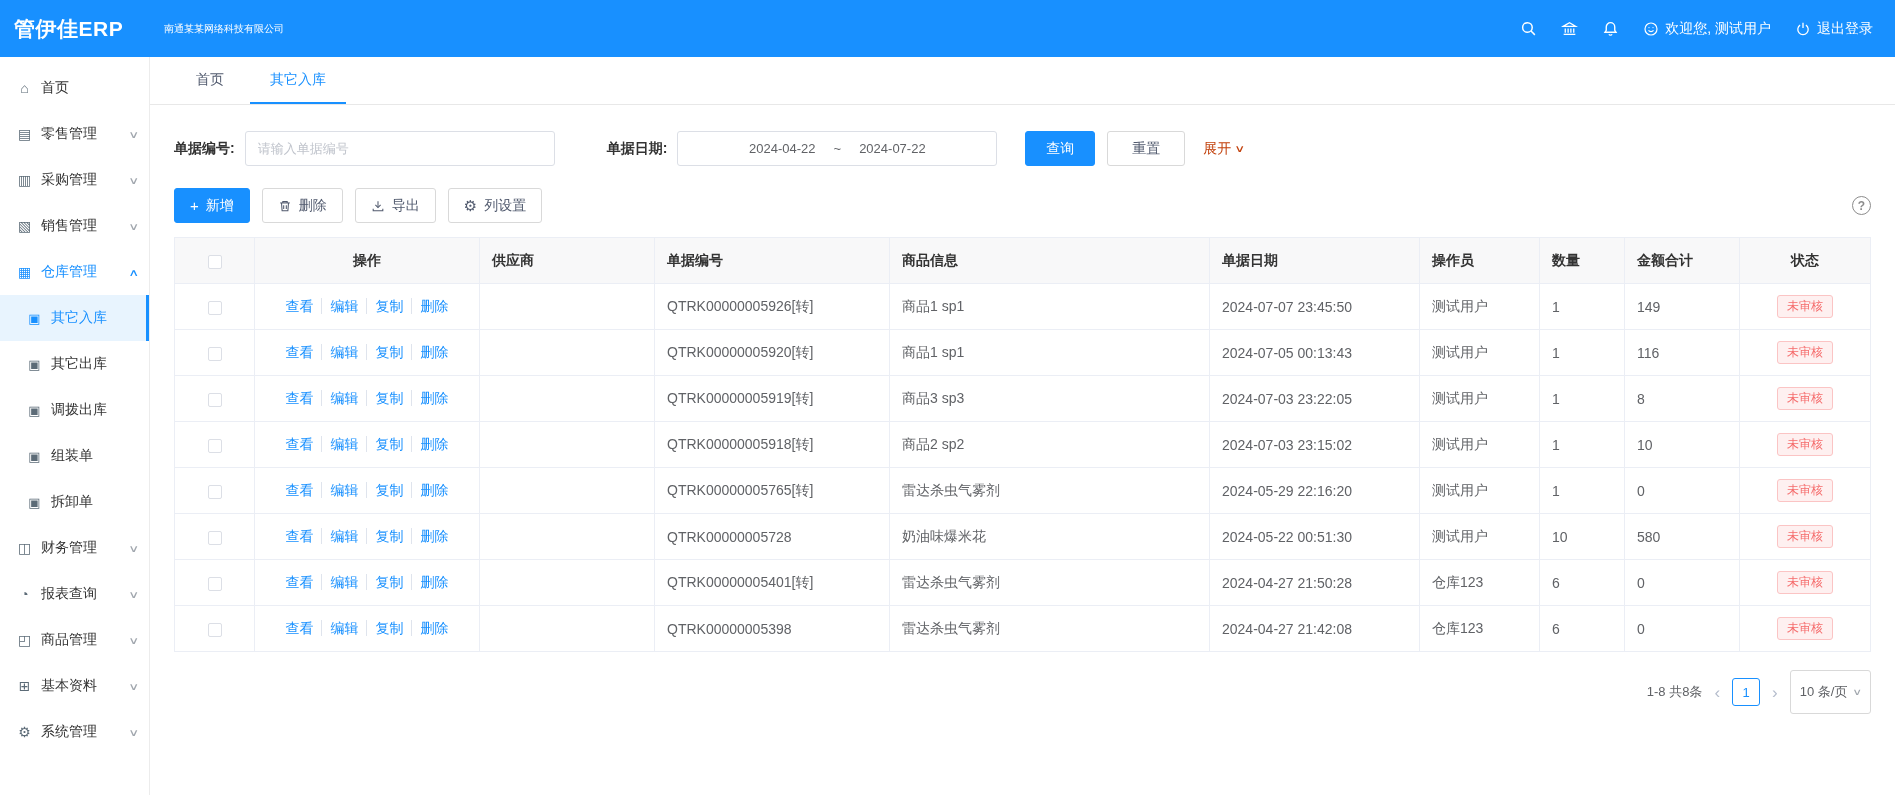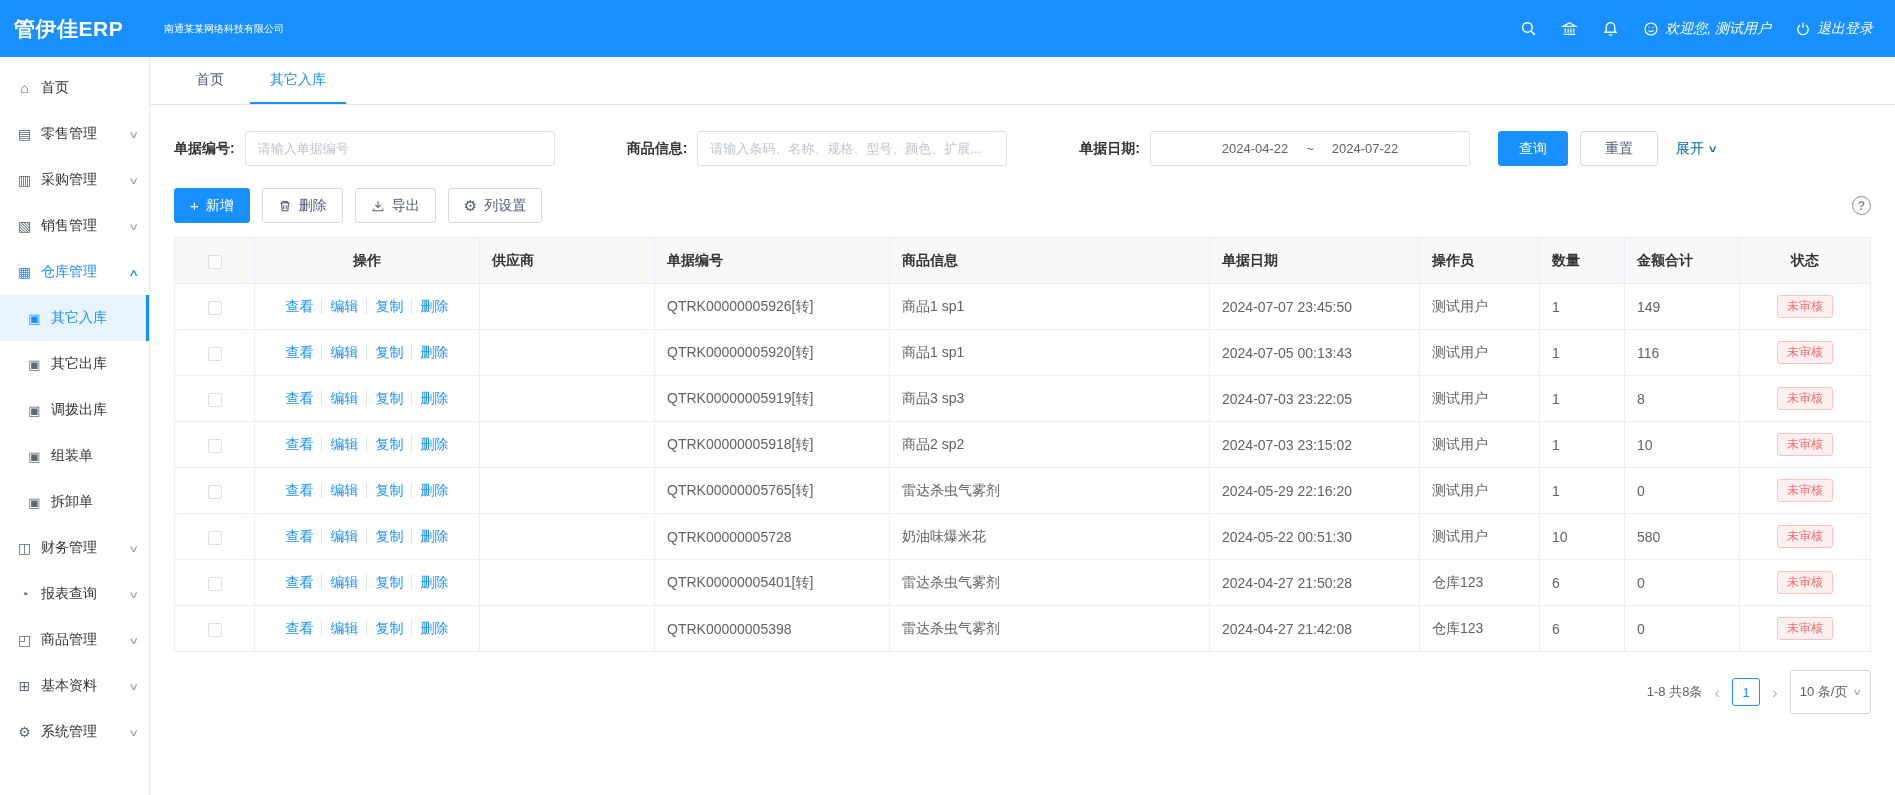--- a/index.html
+++ b/index.html
@@ -31,21 +31,20 @@
     white-space: nowrap;
   }
   .company { font-size: 10px; margin-left: 14px; white-space: nowrap; }
   .topbar-right {
     margin-left: auto;
     display: flex;
     align-items: center;
     gap: 24px;
     padding-right: 22px;
     font-size: 14px;
-    font-style: italic;
   }
   .tb-icon { display: flex; align-items: center; cursor: pointer; color: #fff; }
   .tb-icon svg { width: 17px; height: 17px; display: block; }
   .tb-user, .tb-logout { display: flex; align-items: center; gap: 6px; cursor: pointer; white-space: nowrap; }
   .tb-user svg, .tb-logout svg { width: 16px; height: 16px; display: block; }
 
   
   .main { display: flex; height: 747px; }
 
   
@@ -107,21 +106,21 @@
     border-bottom: 2px solid transparent;
   }
   .tab.active { color: #1890ff; border-bottom-color: #1890ff; }
 
   
   .filter-row {
     display: flex;
     align-items: center;
     padding: 26px 24px 10px 24px;
   }
-  .filter-group { display: flex; align-items: center; margin-right: 72px; }
+  .filter-group { display: flex; align-items: center; margin-right: 52px; }
   .filter-label { font-weight: bold; font-size: 14px; color: #333; margin-right: 10px; white-space: nowrap; }
   .filter-input {
     width: 310px; height: 35px;
     border: 1px solid #dcdfe6;
     border-radius: 3px;
     padding: 0 12px;
     font-size: 13px;
     color: #333;
     outline: none;
     font-family: inherit;
@@ -140,21 +139,21 @@
     cursor: pointer;
   }
   .btn {
     height: 35px;
     border-radius: 3px;
     font-size: 14px;
   }
   .btn-primary { background: #1890ff; border: 1px solid #1890ff; color: #fff; padding: 0 20px; }
   .btn-plain { background: #fff; border: 1px solid #d9d9d9; color: #515a6e; padding: 0 24px; margin-left: 12px; }
   .expand-link {
-    color: #0369a1;
+    color: #c2410c;
     margin-left: 18px;
     display: inline-flex;
     align-items: center;
     gap: 5px;
     cursor: pointer;
     white-space: nowrap;
   }
   .expand-link .caret { font-size: 10px; transform: scaleX(1.5); }
 
   
@@ -394,24 +393,20 @@
     <div class="tabbar">
       <div class="tab">首页</div>
       <div class="tab active">其它入库</div>
     </div>
 
     <div class="filter-row">
       <div class="filter-group">
         <span class="filter-label">单据编号:</span>
         <input class="filter-input" type="text" placeholder="请输入单据编号" style="">
       </div>
-      <div class="filter-group">
-        <span class="filter-label">商品信息:</span>
-        <input class="filter-input" type="text" placeholder="请输入条码、名称、规格、型号、颜色、扩展..." style="">
-      </div>
       <div class="filter-group" style="margin-right:28px;">
         <span class="filter-label">单据日期:</span>
         <div class="date-range">
           <span>2024-04-22</span>
           <span>~</span>
           <span>2024-07-22</span>
         </div>
       </div>
       <button class="btn btn-primary">查询</button>
       <button class="btn btn-plain">重置</button>

